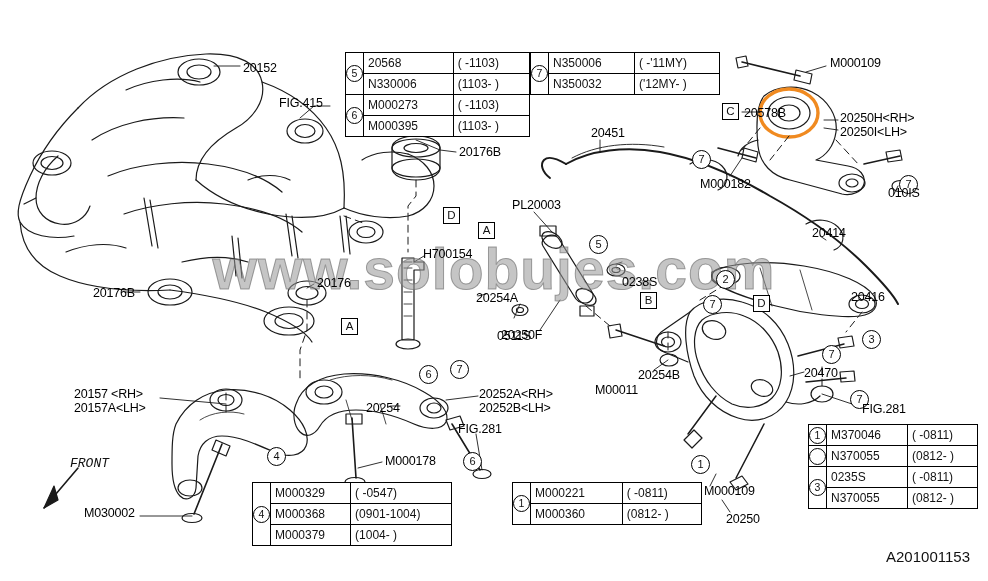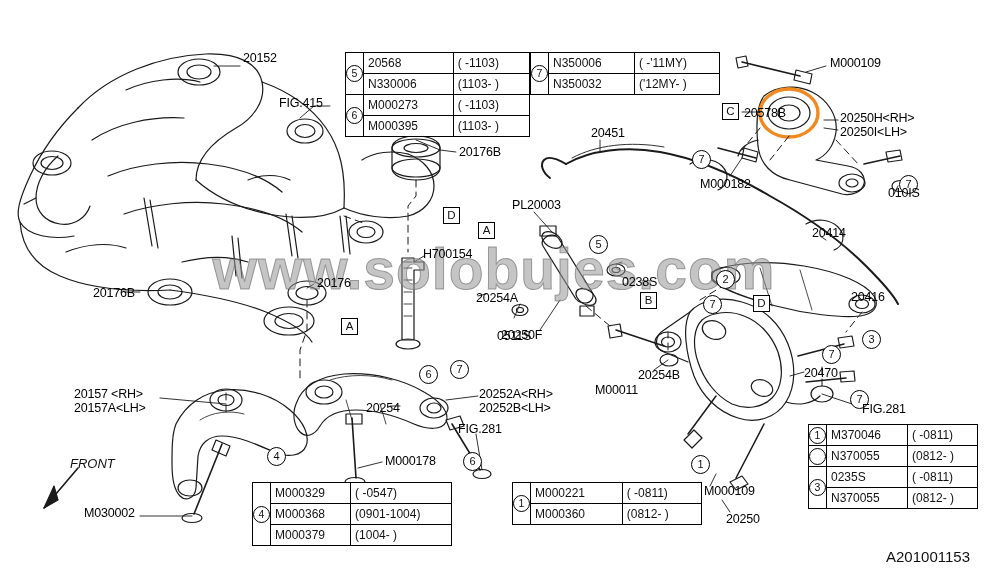--- a/index.html
+++ b/index.html
@@ -95,21 +95,21 @@
     position: absolute;
     right: 18px;
     bottom: 16px;
     font-size: 15px;
     font-family: "Liberation Sans", sans-serif;
   }
   .frontlbl {
     position: absolute;
     font-size: 13px;
     font-style: italic;
-    font-family: Liberation Sans, sans-serif;
+    font-family: Liberation Mono, monospace;
   }
 </style>
 </head>
 <body>
 
 <div id="root">
 
   <svg class="art" viewBox="0 0 988 581" aria-hidden="true">
     <g fill="none" stroke="#1a1a1a" stroke-width="1.2" stroke-linejoin="round" stroke-linecap="round">
 
@@ -350,21 +350,21 @@
   <div class="marker sq" style="left:341px;top:318px">A</div>
   <div class="marker" style="left:862px;top:330px">3</div>
   <div class="marker" style="left:822px;top:345px">7</div>
   <div class="marker" style="left:450px;top:360px">7</div>
   <div class="marker" style="left:419px;top:365px">6</div>
   <div class="marker" style="left:850px;top:390px">7</div>
   <div class="marker" style="left:691px;top:455px">1</div>
   <div class="marker" style="left:267px;top:447px">4</div>
   <div class="marker" style="left:463px;top:452px">6</div>
 
-  <div class="lbl" style="left:243px;top:52px">20152</div>
+  <div class="lbl" style="left:243px;top:62px">20152</div>
   <div class="lbl" style="left:279px;top:97px">FIG.415</div>
   <div class="lbl" style="left:459px;top:146px">20176B</div>
   <div class="lbl" style="left:93px;top:287px">20176B</div>
   <div class="lbl" style="left:317px;top:277px">20176</div>
   <div class="lbl" style="left:591px;top:127px">20451</div>
   <div class="lbl" style="left:830px;top:57px">M000109</div>
   <div class="lbl" style="left:744px;top:107px">20578B</div>
   <div class="lbl" style="left:840px;top:112px">20250H&lt;RH&gt;</div>
   <div class="lbl" style="left:840px;top:126px">20250I&lt;LH&gt;</div>
   <div class="lbl" style="left:700px;top:178px">M000182</div>

